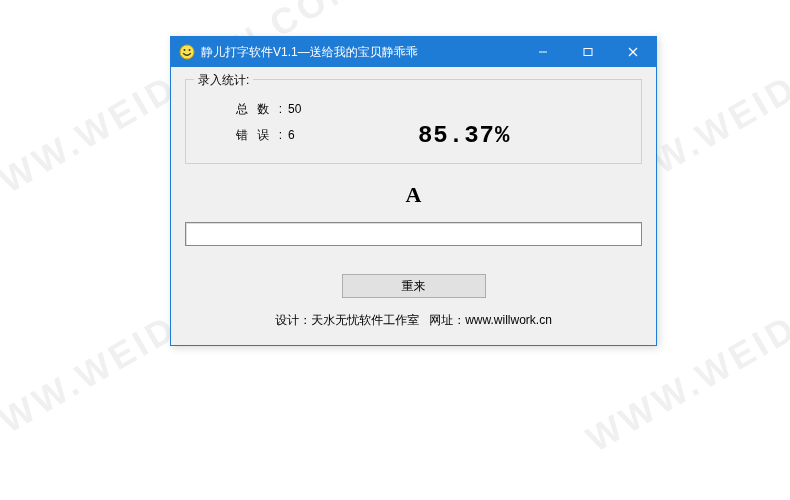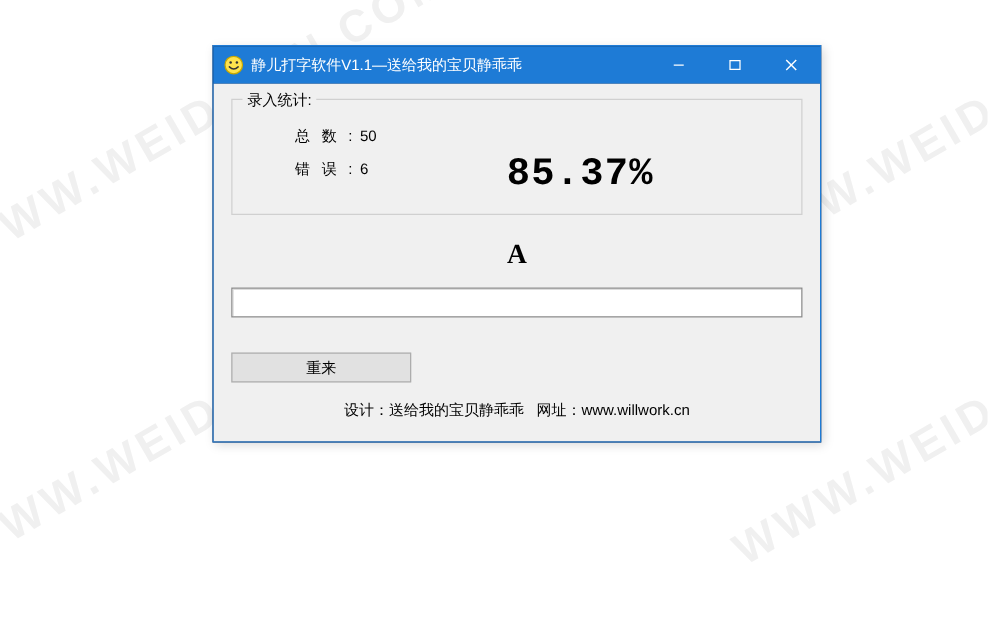--- a/index.html
+++ b/index.html
@@ -99,21 +99,21 @@
     color: #000;
   }
   .stats-table .val {
     padding-left: 6px;
     color: #000;
   }
   .percent {
     flex: 1;
     text-align: center;
     font-family: "Courier New", monospace;
-    font-size: 31px;
+    font-size: 24px;
     font-weight: bold;
     color: #000;
     padding-top: 26px;
     letter-spacing: 1px;
   }
   .bigletter {
     text-align: center;
     font-family: "Times New Roman", serif;
     font-size: 22px;
     font-weight: bold;
@@ -125,20 +125,21 @@
     height: 24px;
     border: 1px solid #888;
     background: #fff;
     box-shadow: inset 1px 1px 0 #ddd;
     margin-bottom: 28px;
     padding: 2px 4px;
     font-size: 12px;
   }
   .btnrow {
     display: flex;
+    justify-content: center;
     gap: 70px;
     margin-bottom: 14px;
   }
   .btn {
     width: 144px;
     height: 24px;
     background: #e1e1e1;
     border: 1px solid #adadad;
     font-size: 12px;
     font-family: inherit;
@@ -209,17 +210,17 @@
 
     <div class="bigletter">A</div>
 
     <input type="text" class="input-line" value="" style="">
 
     <div class="btnrow">
       <button class="btn">重来</button>
     </div>
 
     <div class="footer">
-      <span>设计：</span><span>送给我的宝贝静乖乖</span>&nbsp;&nbsp;&nbsp;<span>网址：</span><span>www.willwork.cn</span>
+      <span>设计：</span><span>天水无忧软件工作室</span>&nbsp;&nbsp;&nbsp;<span>网址：</span><span>www.willwork.cn</span>
     </div>
 
   </div>
 </div>
 
 </body></html>

